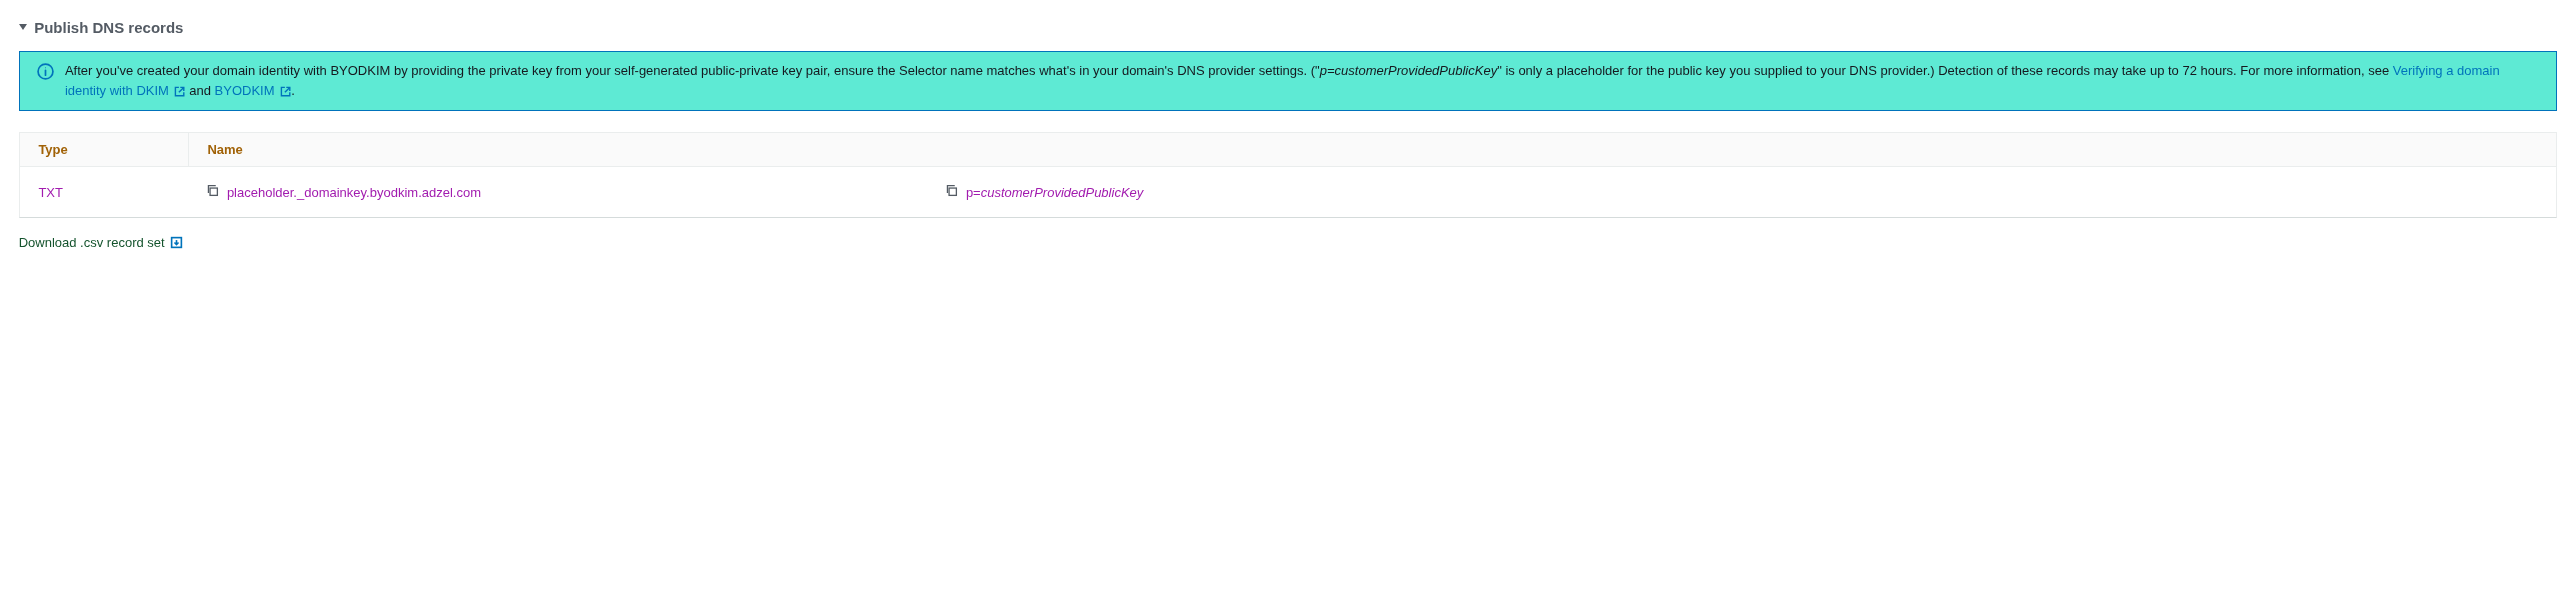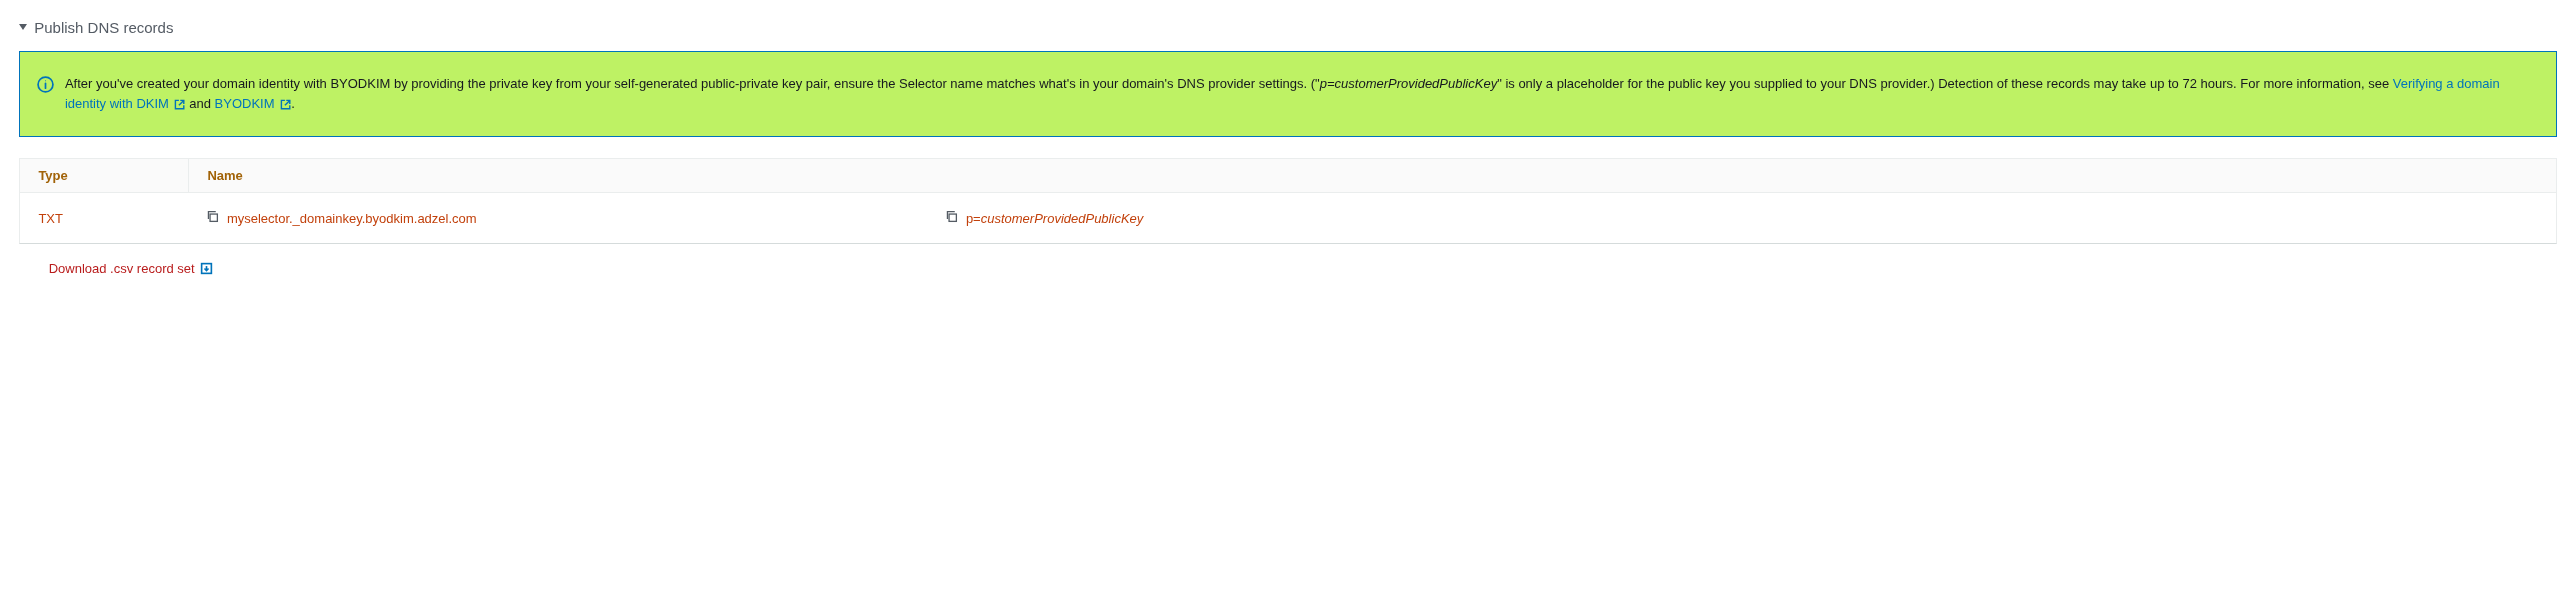--- a/index.html
+++ b/index.html
@@ -22,29 +22,29 @@
     cursor: pointer;
   }
   .caret {
     width: 0;
     height: 0;
     border-left: 4.7px solid transparent;
     border-right: 4.7px solid transparent;
     border-top: 6.5px solid #545b64;
   }
   .section-title {
-    font-weight: 400;
+    font-weight: 700;
     font-size: 15px;
     color: #545b64;
   }
   .info-box {
     border: 0.9px solid #0073bb;
-    background: #bef264;
+    background: #5eead4;
     border-radius: 0;
-    padding: 22px 17px;
+    padding: 9px 17px;
     display: flex;
     align-items: flex-start;
     gap: 11.2px;
     margin-bottom: 20.6px;
     justify-content: center;
   }
   .info-icon {
     flex-shrink: 0;
     margin-top: 1.9px;
   }
@@ -82,46 +82,45 @@
   }
   .table-header .cell + .cell {
     border-left: 0.9px solid #eaeded;
   }
   .table-row {
     display: flex;
   }
   .table-row .cell {
     padding: 17px 18.7px;
     font-size: 13px;
-    color: #c2410c;
+    color: #a21caf;
     display: flex;
     align-items: center;
     gap: 7.5px;
   }
   .col-type { width: 168px; flex-shrink: 0; }
   .col-name { width: 739px; flex-shrink: 0; }
   .col-value { flex: 1; }
 
   .copy-icon {
     flex-shrink: 0;
     cursor: pointer;
     color: #545b64;
   }
   .italic { font-style: italic; }
 
   .download-link {
     display: inline-flex;
     align-items: center;
     gap: 5.6px;
     margin-top: 17px;
-    color: #b91c1c;
+    color: #14532d;
     text-decoration: none;
     font-size: 13px;
     cursor: pointer;
-    margin-left: 30px;
   }
 </style>
 </head>
 <body>
 
 <div class="container">
 
   <div class="section-header">
     <span class="caret"></span>
     <span class="section-title">Publish DNS records</span>
@@ -155,21 +154,21 @@
     </div>
     <div class="table-row">
       <div class="cell col-type">TXT</div>
       <div class="cell col-name">
         <span class="copy-icon">
           <svg width="13" height="13" viewBox="0 0 16 16" fill="none" stroke="#545b64" stroke-width="1.6">
               <rect x="5" y="5" width="9" height="9"></rect>
               <path d="M3 11V2h9"></path>
             </svg>
         </span>
-        <span>myselector._domainkey.byodkim.adzel.com</span>
+        <span>placeholder._domainkey.byodkim.adzel.com</span>
       </div>
       <div class="cell col-value">
         <span class="copy-icon">
           <svg width="13" height="13" viewBox="0 0 16 16" fill="none" stroke="#545b64" stroke-width="1.6">
               <rect x="5" y="5" width="9" height="9"></rect>
               <path d="M3 11V2h9"></path>
             </svg>
         </span>
         <span><span>p=</span><i class="italic">customerProvidedPublicKey</i></span>
       </div>

